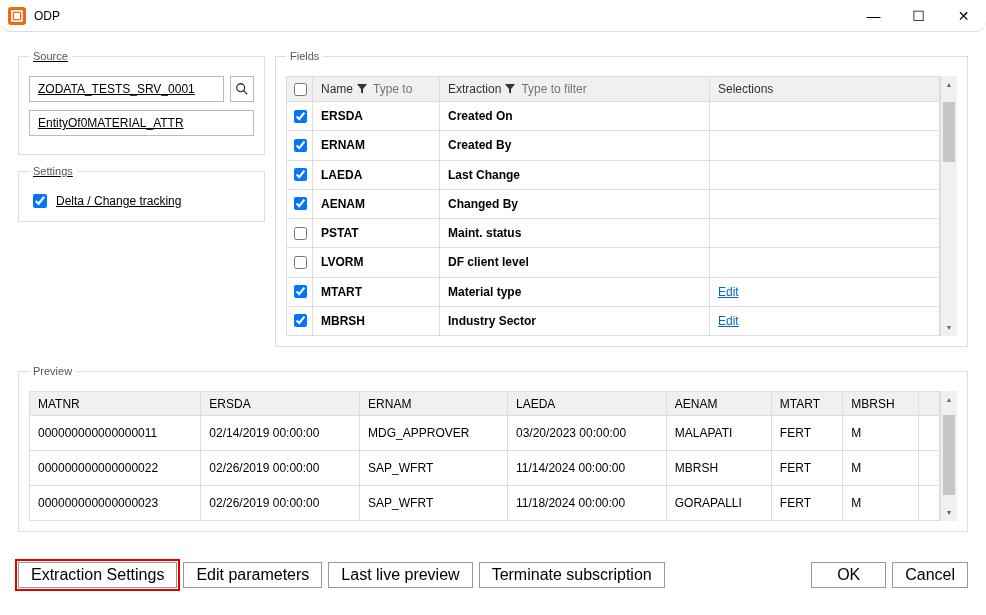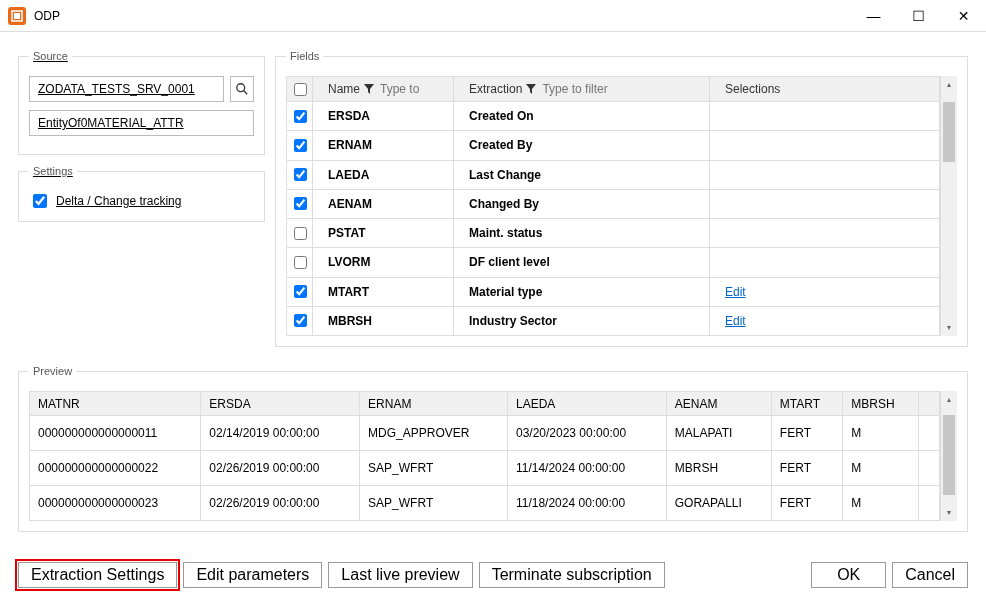--- a/index.html
+++ b/index.html
@@ -15,20 +15,21 @@
     overflow: hidden;
     position: relative;
   }
   
   .titlebar {
     height: 32px;
     display: flex;
     align-items: center;
     padding: 0 0 0 8px;
     border-bottom: 1px solid #ddd;
+    border-radius: 11px;
   }
   .titlebar .app-icon {
     width: 18px; height: 18px;
     background: #e56a1a;
     border-radius: 3px;
     display:flex; align-items:center; justify-content:center;
     margin-right: 8px;
   }
   .titlebar .app-icon svg { width:12px; height:12px;}
   .titlebar .title { font-size: 12px; }
@@ -105,21 +106,21 @@
     display:flex;
   }
   .fields-table {
     flex:1;
     border-collapse: collapse;
     width: 100%;
   }
   .fields-table th, .fields-table td {
     border: 1px solid #ddd;
     text-align: left;
-    padding: 4px 15px;
+    padding: 4px 8px;
     height: 25px;
     background:#fff;
     font-size:12px;
   }
   .fields-table thead th {
     background: #f0f0f0;
     font-weight: normal;
     color:#333;
     position: relative;
   }

